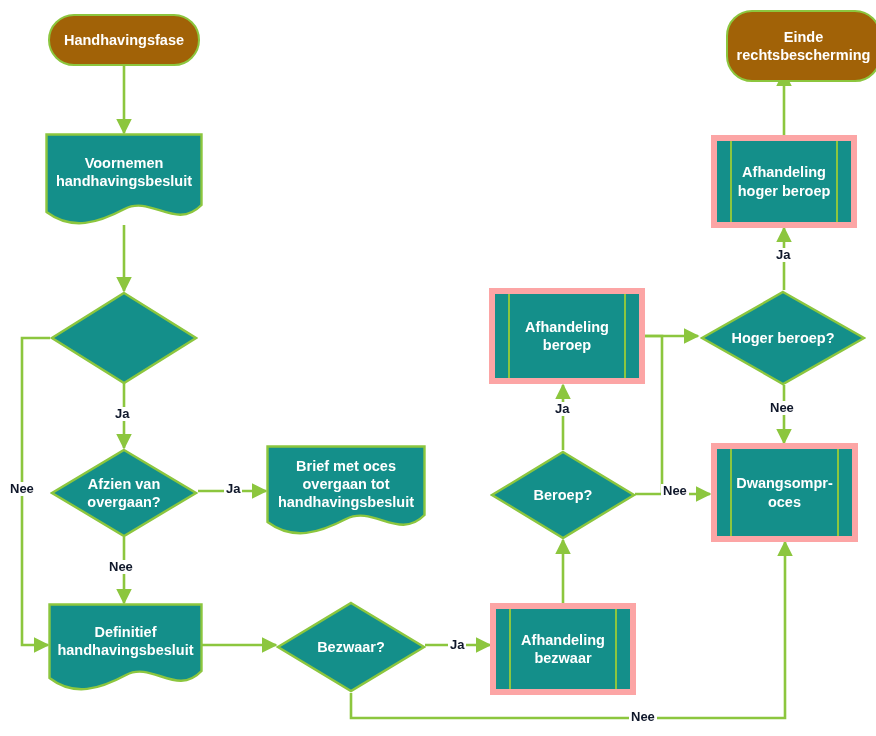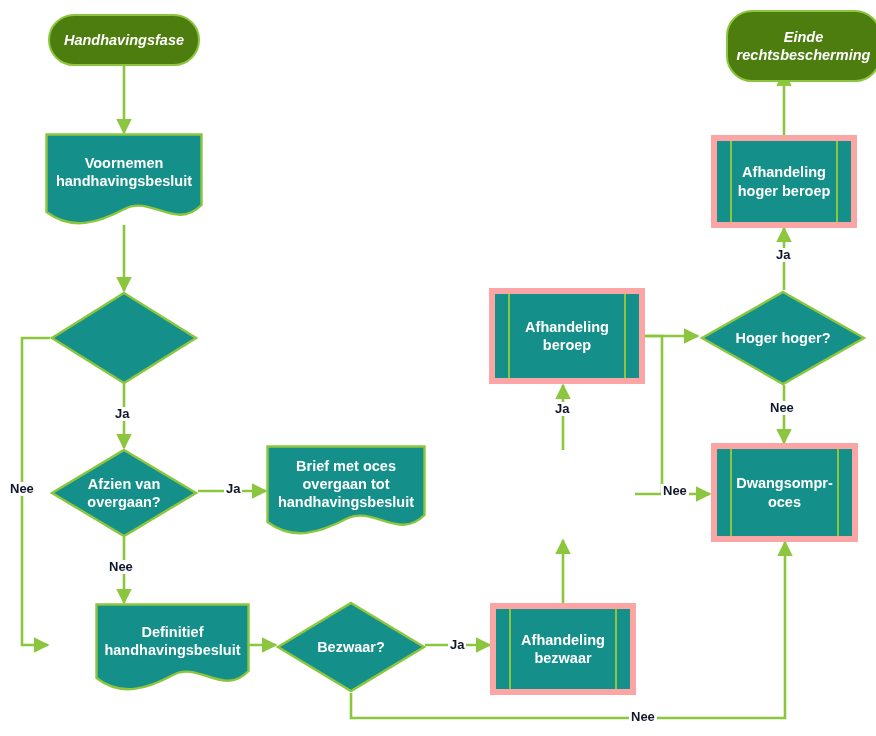--- a/index.html
+++ b/index.html
@@ -38,24 +38,23 @@
     z-index: 3;
   }
   .node .lbl {
     position: relative;
     z-index: 4;
     padding: 0 6px;
     white-space: pre-line;
   }
   
   .n-terminator {
-    background: #4d7c0f;
+    background: #a16207;
     border: 2.2px solid #8CC63E;
     border-radius: 26px;
-    font-style: italic;
   }
   
   .n-predef {
     background: #148F8A;
     border: 6px solid #fca5a5;
   }
   .n-predef .bar {
     position: absolute;
     top: 0;
     bottom: 0;
@@ -175,21 +174,21 @@
 
   <div class="node n-doc" style="left:266px; top:445px; width:160px; height:90px;">
     <svg viewBox="0 0 160 90" preserveAspectRatio="none">
       <path d="M1.5,1.5 H158.5 V70 C133,96 108,60 80,74 C53,88 27,96 1.5,77 Z" fill="#148F8A" stroke="#8CC63E" stroke-width="2.4"></path>
     </svg>
     <span class="lbl" style="margin-top:-12px;">Brief met oces
 overgaan tot
 handhavingsbesluit</span>
   </div>
 
-  <div class="node n-doc" style="left:48px; top:603px; width:155px; height:88px;margin-left:47px;">
+  <div class="node n-doc" style="left:48px; top:603px; width:155px; height:88px;">
     <svg viewBox="0 0 155 88" preserveAspectRatio="none">
       <path d="M1.5,1.5 H153.5 V68 C129,94 104,58 78,72 C52,86 26,94 1.5,75 Z" fill="#148F8A" stroke="#8CC63E" stroke-width="2.4"></path>
     </svg>
     <span class="lbl" style="margin-top:-12px;">Definitief
 handhavingsbesluit</span>
   </div>
 
   <div class="node n-decision" style="left:276px; top:601px; width:150px; height:92px;">
     <svg viewBox="0 0 150 92" preserveAspectRatio="none">
       <polygon points="75,2 148,46 75,90 2,46" fill="#148F8A" stroke="#8CC63E" stroke-width="2.4"></polygon>
@@ -197,33 +196,39 @@
     <span class="lbl">Bezwaar?</span>
   </div>
 
   <div class="node n-predef" style="left:490px; top:603px; width:146px; height:92px;">
     <span class="bar l"></span>
     <span class="bar r"></span>
     <span class="lbl">Afhandeling
 bezwaar</span>
   </div>
 
+  <div class="node n-decision" style="left:490px; top:450px; width:146px; height:90px;">
+    <svg viewBox="0 0 146 90" preserveAspectRatio="none">
+      <polygon points="73,2 144,45 73,88 2,45" fill="#148F8A" stroke="#8CC63E" stroke-width="2.4"></polygon>
+    </svg>
+    <span class="lbl">Beroep?</span>
+  </div>
 
   <div class="node n-predef" style="left:489px; top:288px; width:156px; height:96px;">
     <span class="bar l"></span>
     <span class="bar r"></span>
     <span class="lbl">Afhandeling
 beroep</span>
   </div>
 
   <div class="node n-decision" style="left:700px; top:290px; width:166px; height:96px;">
     <svg viewBox="0 0 166 96" preserveAspectRatio="none">
       <polygon points="83,2 164,48 83,94 2,48" fill="#148F8A" stroke="#8CC63E" stroke-width="2.4"></polygon>
     </svg>
-    <span class="lbl">Hoger hoger?</span>
+    <span class="lbl">Hoger beroep?</span>
   </div>
 
   <div class="node n-predef" style="left:711px; top:135px; width:146px; height:93px;">
     <span class="bar l"></span>
     <span class="bar r"></span>
     <span class="lbl">Afhandeling
 hoger beroep</span>
   </div>
 
   <div class="node n-predef" style="left:711px; top:443px; width:147px; height:99px;">

